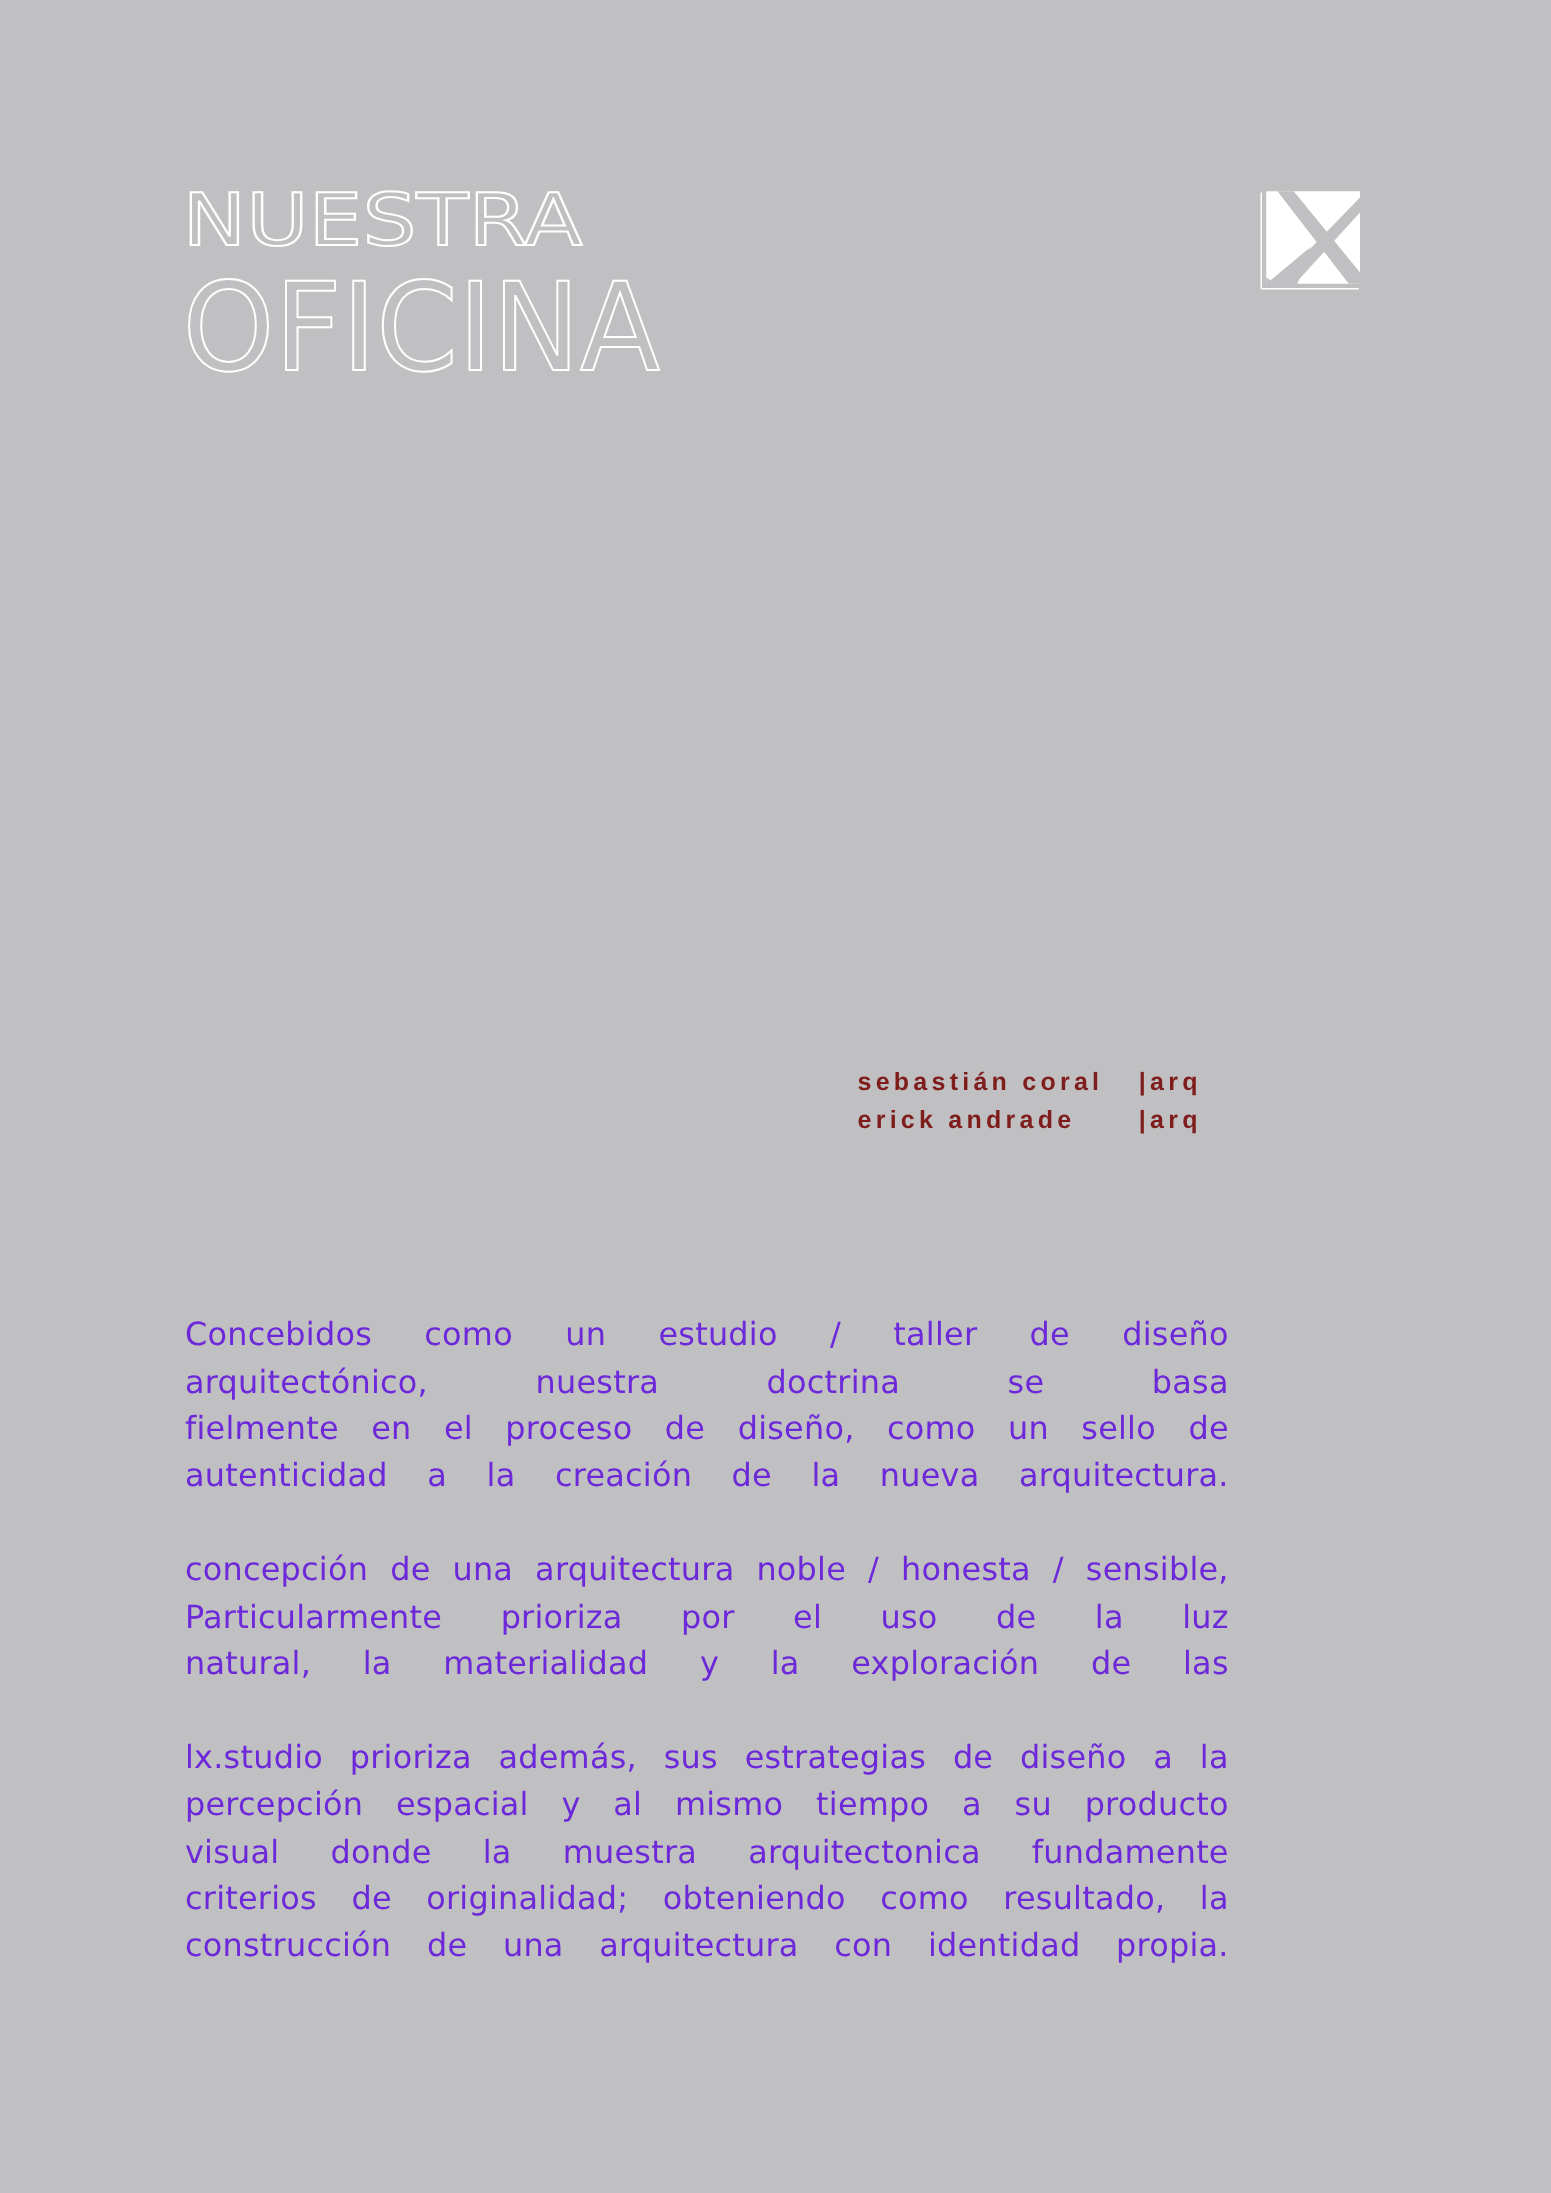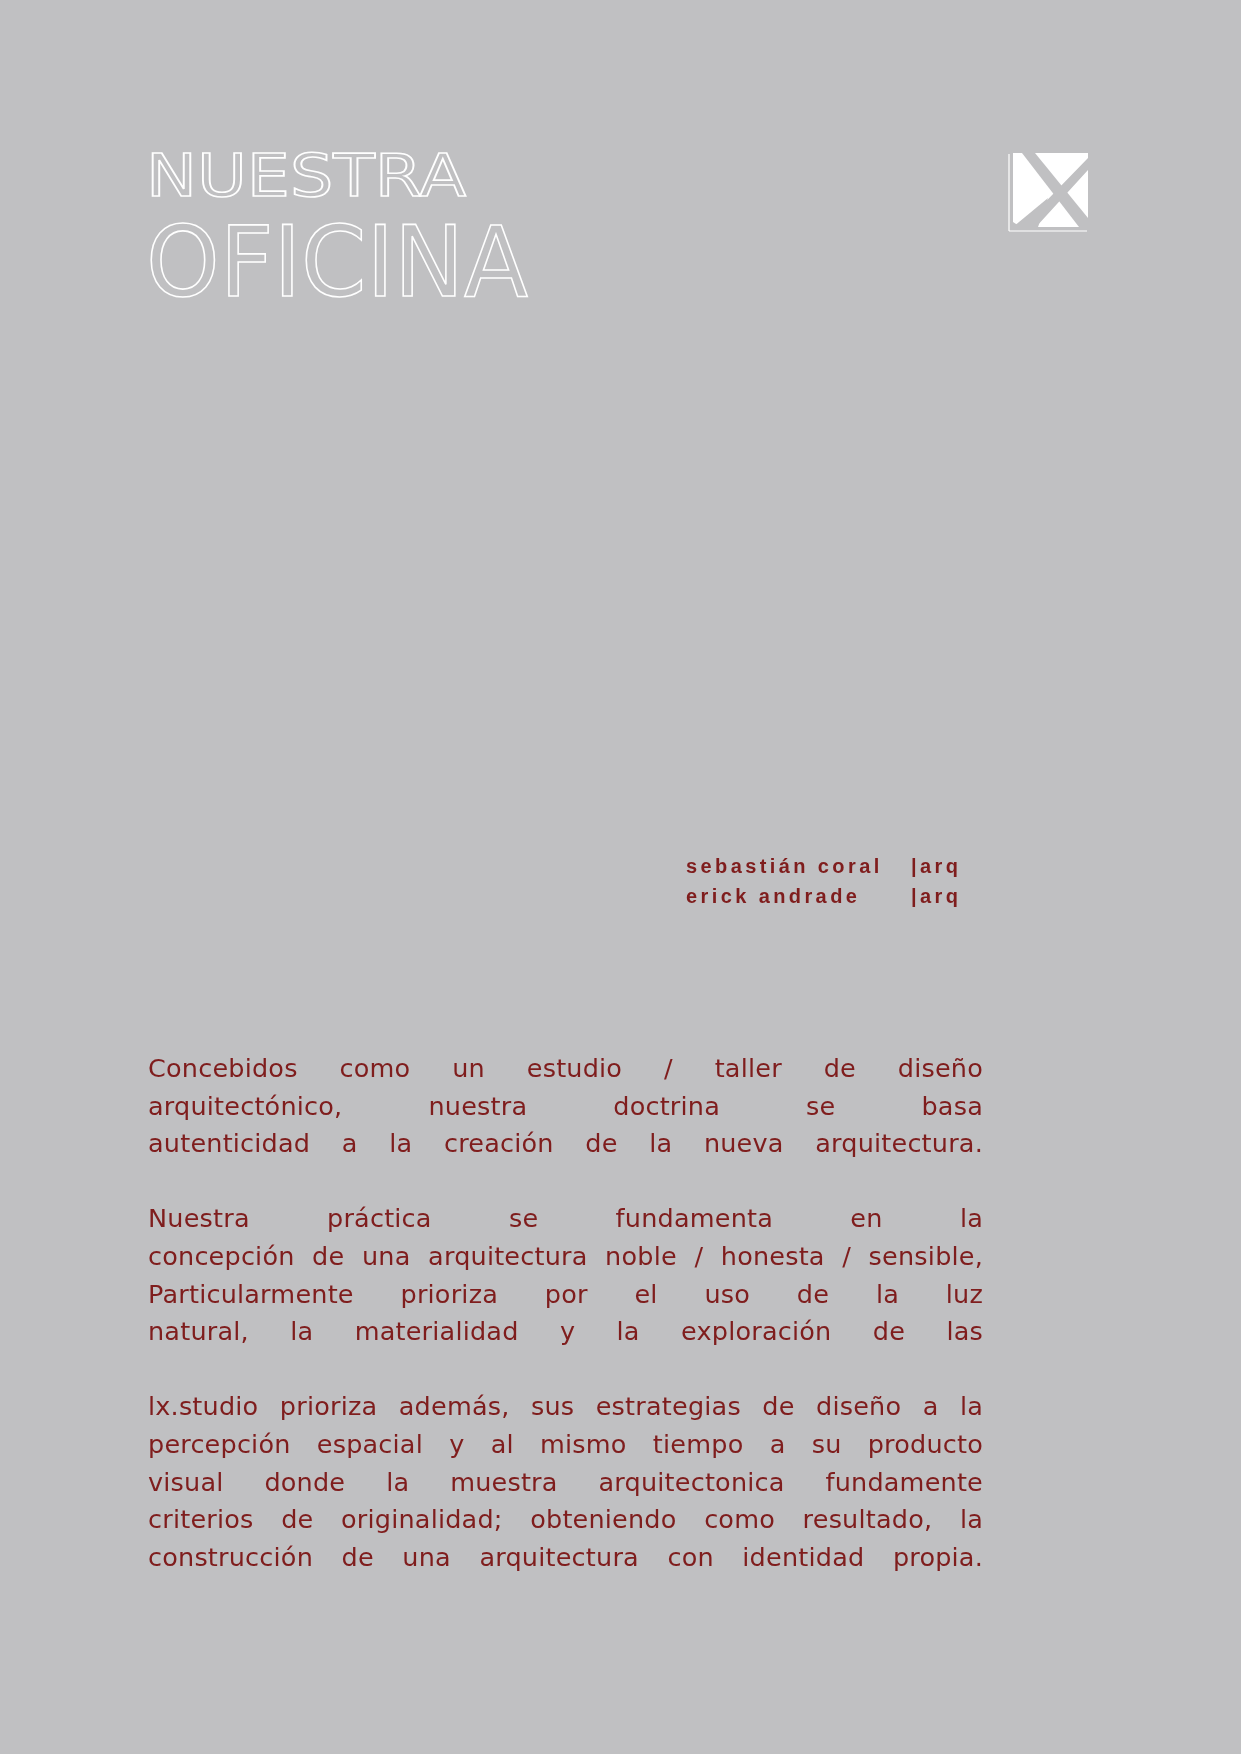--- a/index.html
+++ b/index.html
@@ -31,21 +31,21 @@
       letter-spacing: 3.4px;
       line-height: 30px;
       font-weight: bold;
     }
     .credit-row { display: flex; white-space: nowrap; }
     .credit-name { display: inline-block; width: 225px; }
     .credit-title { display: inline-block; }
     .body-text {
       position: absolute; left: 148px; top: 1050px;
       width: 835px;
-      color: #7f1d1d;
+      color: #6d28d9;
       font-family: "DejaVu Sans", sans-serif;
       font-weight: normal;
       font-size: 25.5px;
       line-height: 37.6px;
       letter-spacing: 0.2px;
     }
     .para {
       margin: 0 0 37.6px 0;
       text-align: justify;
       text-align-last: justify;
@@ -93,24 +93,24 @@
   <div class="credit-row">
     <span class="credit-name">erick andrade</span>
     <span class="credit-title">|arq</span>
   </div>
 </div>
 
 <div class="body-text">
   <div class="para">
     <span class="para-line">Concebidos como un estudio / taller de diseño</span>
     <span class="para-line">arquitectónico, nuestra doctrina se basa</span>
+    <span class="para-line">fielmente en el proceso de diseño, como un sello de</span>
     <span class="para-line">autenticidad a la creación de la nueva arquitectura.</span>
   </div>
   <div class="para">
-    <span class="para-line">Nuestra práctica se fundamenta en la</span>
     <span class="para-line">concepción de una arquitectura noble / honesta / sensible,</span>
     <span class="para-line">Particularmente prioriza por el uso de la luz</span>
     <span class="para-line">natural, la materialidad y la exploración de las</span>
   </div>
   <div class="para">
     <span class="para-line">lx.studio prioriza además, sus estrategias de diseño a la</span>
     <span class="para-line">percepción espacial y al mismo tiempo a su producto</span>
     <span class="para-line">visual donde la muestra arquitectonica fundamente</span>
     <span class="para-line">criterios de originalidad; obteniendo como resultado, la</span>
     <span class="para-line">construcción de una arquitectura con identidad propia.</span>

